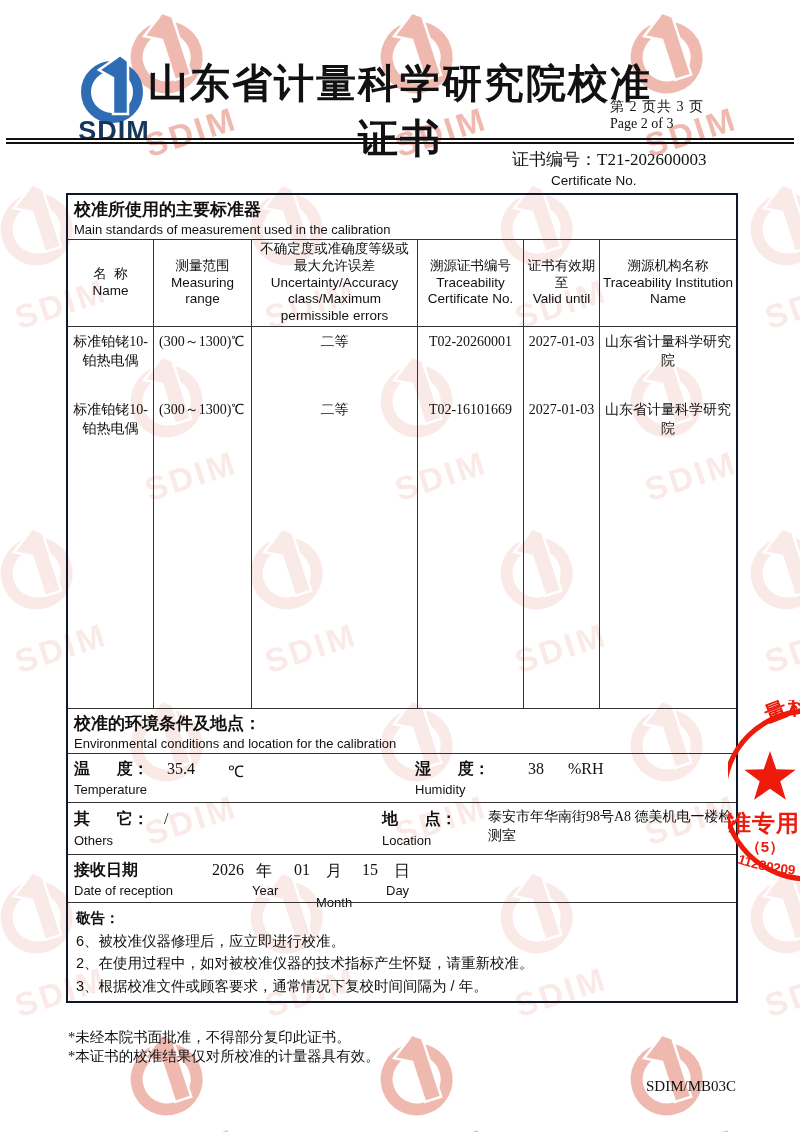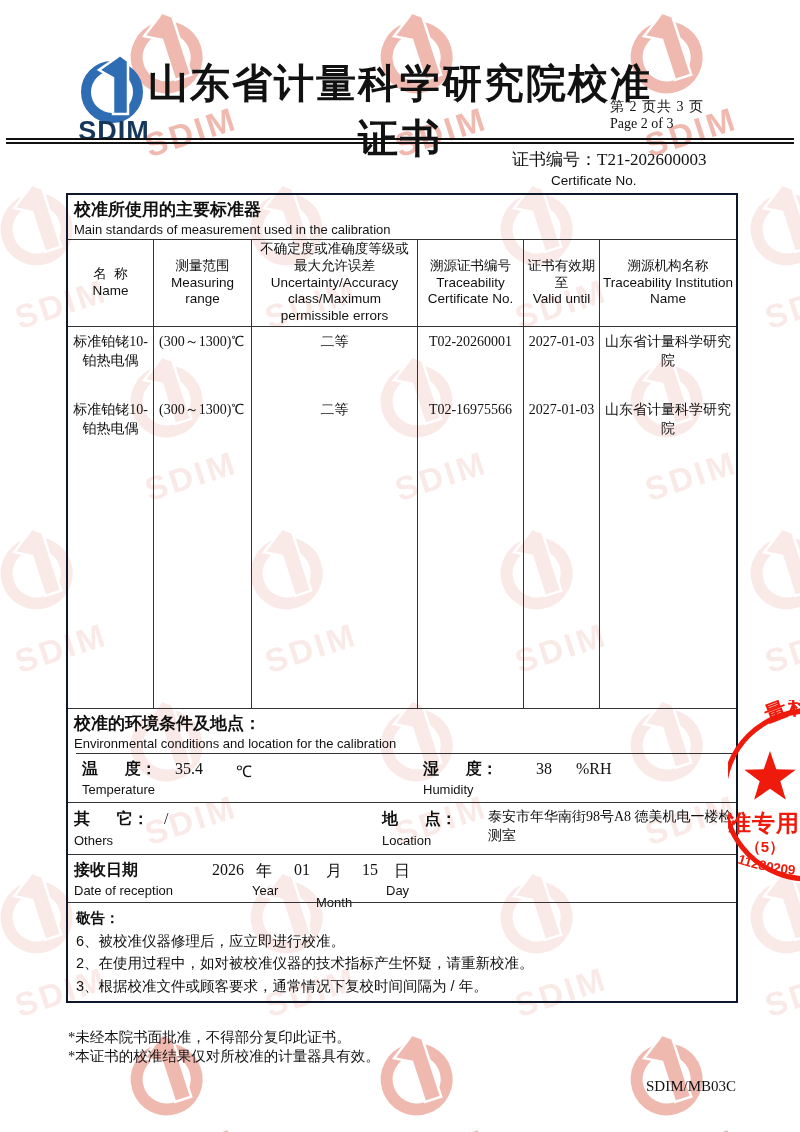--- a/index.html
+++ b/index.html
@@ -61,21 +61,21 @@
   .hcell:nth-child(6) { border-right:none; }
   .hcell .cn { white-space:pre-wrap; }
   .bcell { border-right:1px solid #333; padding-top:4px; }
   .bcell:last-child { border-right:none; }
   .entry {
     min-height:68px; font-family:"Liberation Serif", serif; font-size:14px;
     line-height:1.35; text-align:center; padding:2px 3px;
   }
   .bcell.align-left .entry { text-align:left; padding-left:5px; }
   
-  .row-temp { height:50px;margin-left:8px; }
+  .row-temp { height:50px; }
   .row-others { height:54px; }
   .row-recv { height:50px; }
   .abs { position:absolute; white-space:pre; }
   .lbl-cn { font-size:16px; font-weight:bold; }
   .lbl-en { font-size:13px; }
   .val { font-family:"Liberation Serif", serif; font-size:16px; }
   .val-wrap {
     font-family:"Liberation Serif", serif; font-size:14px; line-height:1.4;
     white-space:normal;
   }
@@ -277,21 +277,21 @@
         <div class="bcell align-left">
           <div class="entry">(300～1300)℃</div>
           <div class="entry">(300～1300)℃</div>
         </div>
         <div class="bcell">
           <div class="entry">二等</div>
           <div class="entry">二等</div>
         </div>
         <div class="bcell">
           <div class="entry">T02-20260001</div>
-          <div class="entry">T02-16975566</div>
+          <div class="entry">T02-16101669</div>
         </div>
         <div class="bcell">
           <div class="entry">2027-01-03</div>
           <div class="entry">2027-01-03</div>
         </div>
         <div class="bcell">
           <div class="entry">山东省计量科学研究院</div>
           <div class="entry">山东省计量科学研究院</div>
         </div>
       </div>

